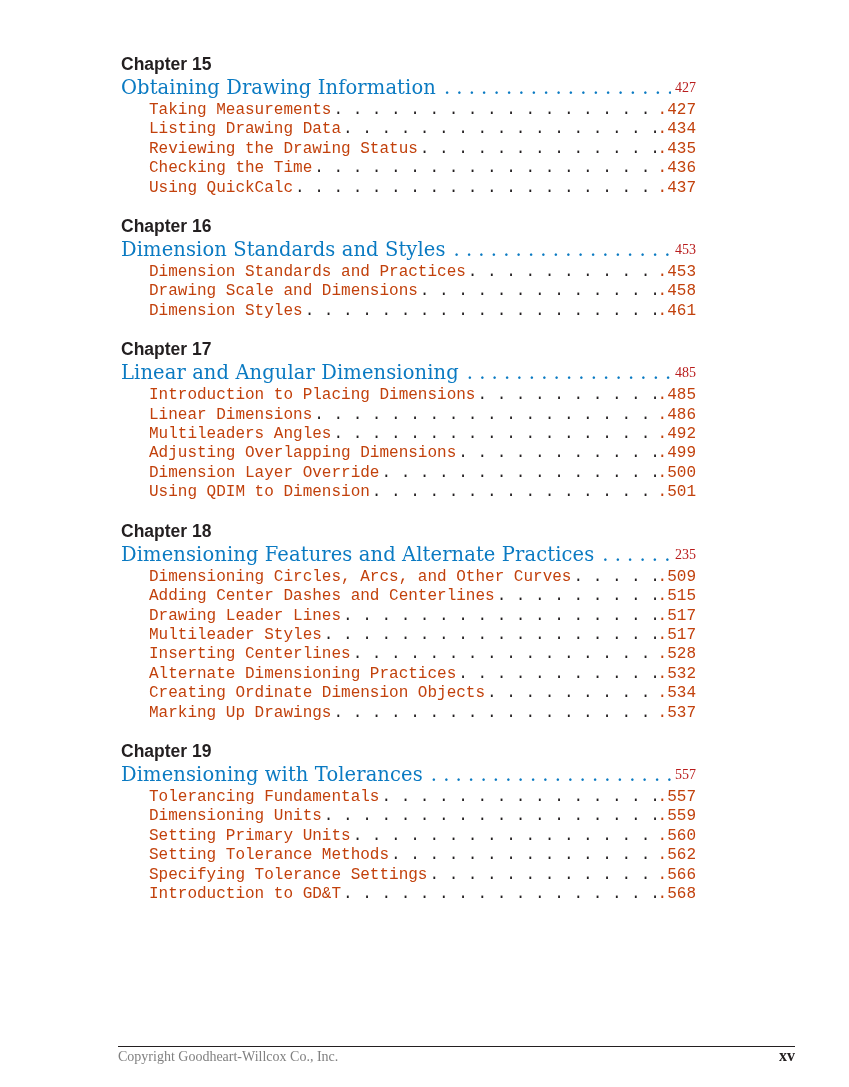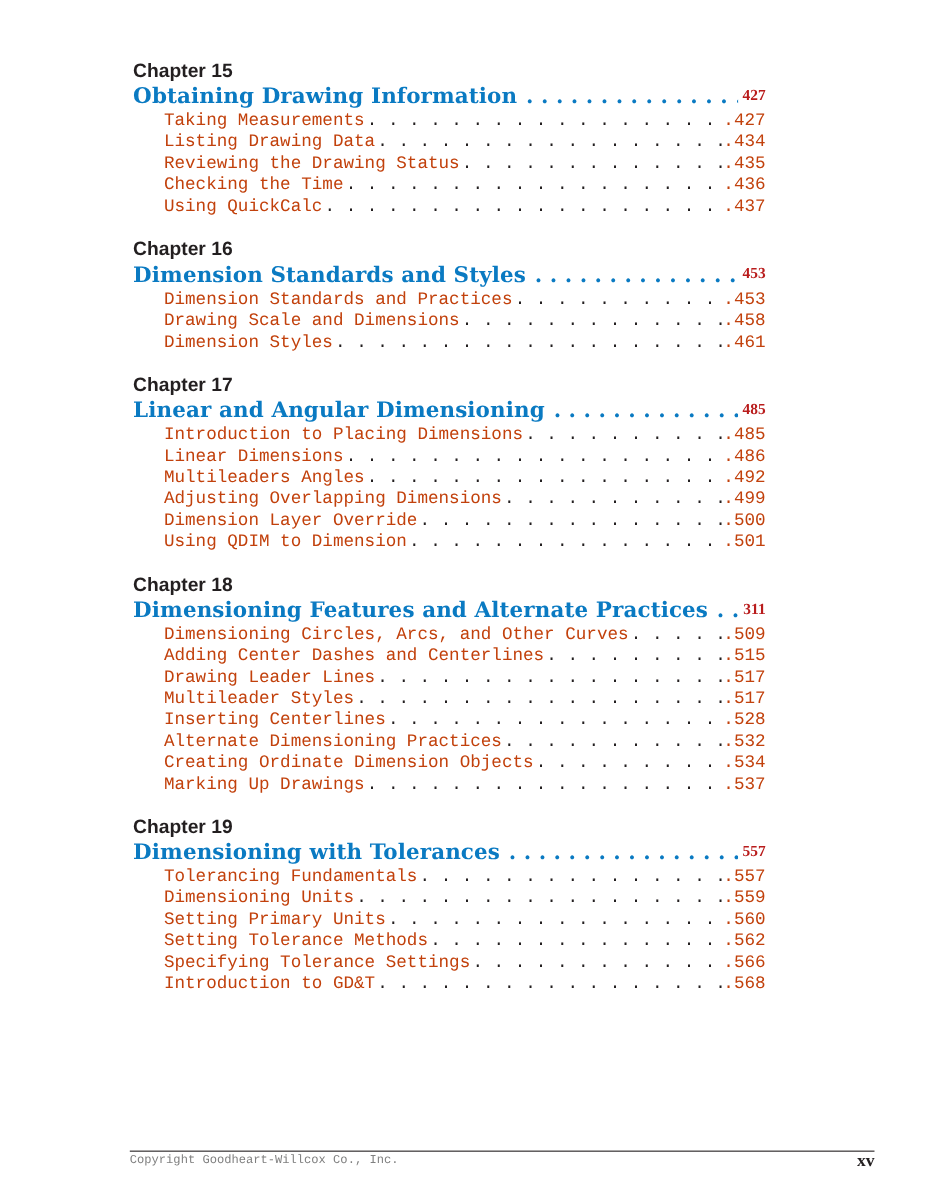--- a/index.html
+++ b/index.html
@@ -28,21 +28,21 @@
       font-family: Liberation Sans, sans-serif;
       font-weight: bold;
       font-size: 17.5px;
       line-height: 21px;
       color: #231f20;
     }
     .chapter-title-row {
       display: flex;
       align-items: flex-end;
       font-family: "DejaVu Serif", serif;
-      font-weight: bold;
+      font-weight: normal;
       font-size: 19.5px;
       line-height: 25px;
       margin-bottom: 1px;
     }
     .chapter-title-text {
       color: #0a7ac2;
       white-space: nowrap;
       letter-spacing: 0.1px;
     }
     .chapter-title-dots {
@@ -96,22 +96,22 @@
       left: 118px;
       top: 1046px;
       width: 677px;
       height: 1px;
       background: #231f20;
     }
     .footer-copyright {
       position: absolute;
       left: 118px;
       top: 1049px;
-      font-family: Liberation Mono, monospace;
-      font-size: 11px;
+      font-family: Liberation Serif, serif;
+      font-size: 14px;
       color: #808080;
     }
     .footer-page {
       position: absolute;
       right: 54px;
       top: 1047px;
       font-family: "Liberation Serif", serif;
       font-weight: bold;
       font-size: 16px;
       color: #231f20;
@@ -217,21 +217,21 @@
         <span class="entry-dots"></span>
         <span class="entry-page">.501</span>
       </div>
   </div>
 
   <div class="chapter">
     <div class="chapter-label">Chapter 18</div>
     <div class="chapter-title-row">
       <span class="chapter-title-text">Dimensioning Features and Alternate Practices</span>
       <span class="chapter-title-dots"></span>
-      <span class="chapter-title-page">311</span>
+      <span class="chapter-title-page">235</span>
     </div>
     <div class="entry">
         <span class="entry-text">Dimensioning Circles, Arcs, and Other Curves</span>
         <span class="entry-dots"></span>
         <span class="entry-page">.509</span>
       </div>
     <div class="entry">
         <span class="entry-text">Adding Center Dashes and Centerlines</span>
         <span class="entry-dots"></span>
         <span class="entry-page">.515</span>

